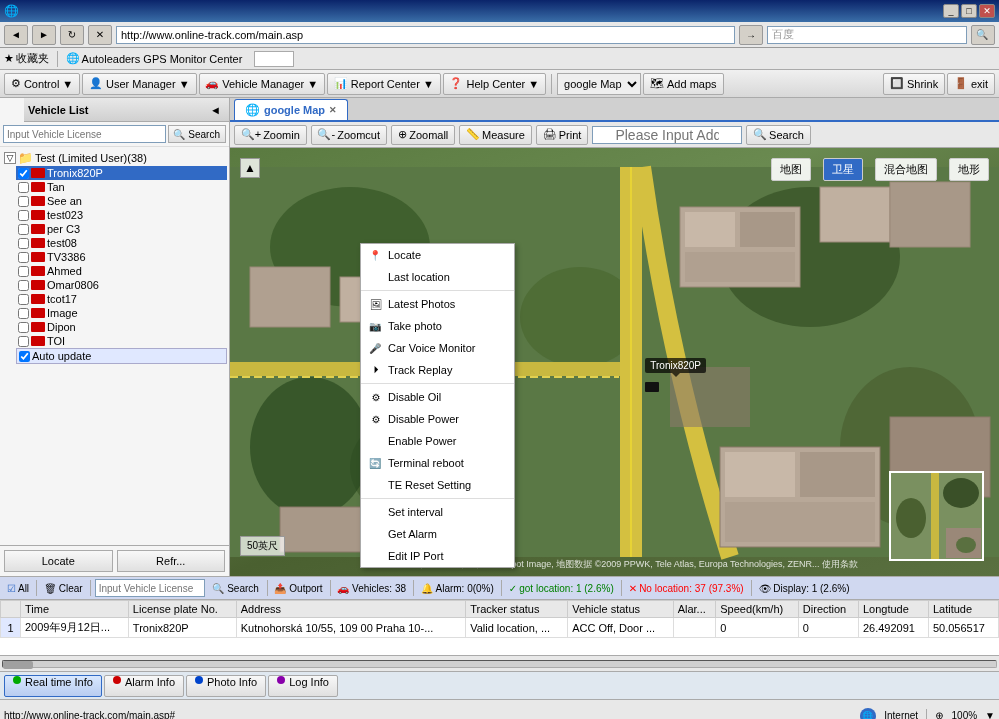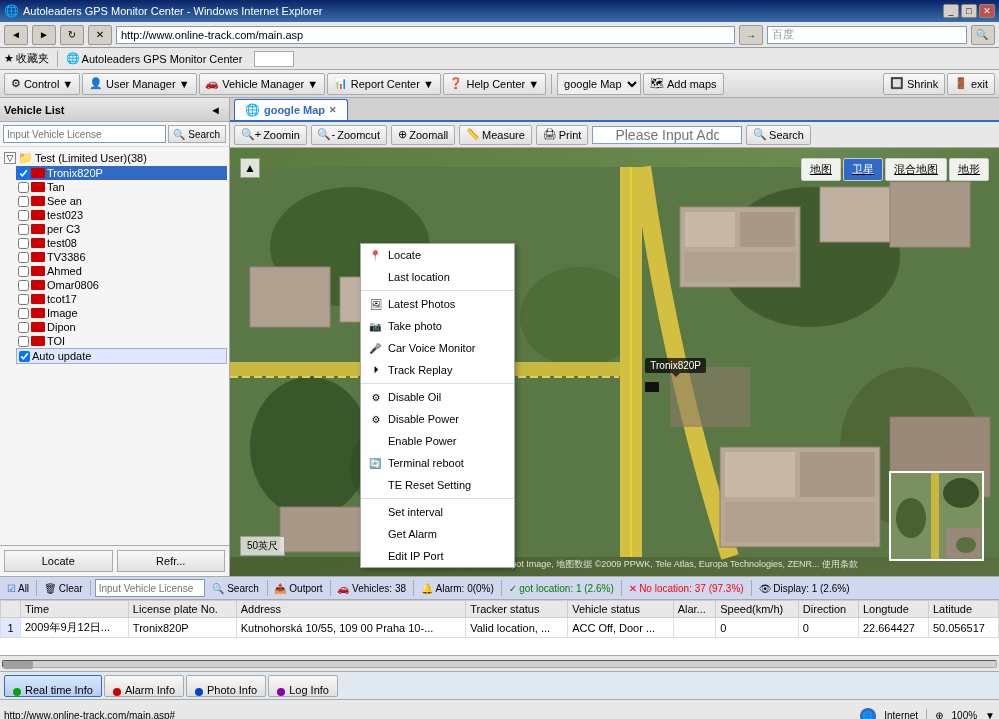--- a/index.html
+++ b/index.html
@@ -53,21 +53,21 @@
     }
 
     
     .sidebar {
       width: 230px; background: #f5f5f5; border-right: 1px solid #aaa;
       display: flex; flex-direction: column; flex-shrink: 0;
     }
     .sidebar-header {
       height: 24px; background: linear-gradient(to bottom, #e8e8e8, #d0d0d0);
       display: flex; align-items: center; justify-content: space-between;
-      padding: 0 4px; border-bottom: 1px solid #aaa; font-weight: bold; font-size: 11px;
+      padding: 0 4px; border-bottom: 1px solid #aaa; font-weight: bold; font-size: 11px; margin-left: 24px;
     }
     .sidebar-search {
       display: flex; padding: 3px; gap: 2px; border-bottom: 1px solid #ddd;
     }
     .sidebar-search input {
       flex: 1; height: 18px; border: 1px solid #7f9db9; padding: 0 3px; font-size: 10px;
     }
     .search-btn {
       height: 18px; padding: 0 5px; background: linear-gradient(to bottom, #f8f8f8, #e0e0e0);
       border: 1px solid #aaa; cursor: pointer; font-size: 10px; display: flex; align-items: center; gap: 2px;
@@ -120,21 +120,21 @@
     }
 
     
     .map-image {
       position: relative; width: 100%; background: #6a8a5a;
       overflow: hidden;
     }
 
     
     .map-type-buttons {
-      position: absolute; top: 10px; right: 10px; display: flex; gap: 2px; text-decoration: underline;
+      position: absolute; top: 10px; right: 10px; display: flex; gap: 12px;
     }
     .map-type-btn {
       padding: 3px 8px; background: rgba(255,255,255,0.9); border: 1px solid #ccc;
       cursor: pointer; font-size: 11px; border-radius: 2px;
     }
     .map-type-btn.active { background: #316ac5; color: white; }
 
     
     .map-up-btn {
       position: absolute; top: 10px; left: 10px; width: 20px; height: 20px;
@@ -211,21 +211,21 @@
     .scroll-thumb { width: 30px; height: 8px; background: #a0a0a0; border-radius: 2px; }
 
     
     .bottom-tabs {
       height: 28px; background: #e0e8f0; display: flex; align-items: center;
       padding: 0 4px; gap: 2px; border-top: 1px solid #aaa;
     }
     .bottom-tab {
       height: 22px; padding: 0 8px; background: linear-gradient(to bottom, #f8f8f8, #e0e0e0);
       border: 1px solid #aaa; border-radius: 2px; cursor: pointer; font-size: 11px;
-      display: flex; align-items: flex-end; gap: 4px;
+      display: flex; align-items: flex-start; gap: 4px;
     }
     .bottom-tab.active { background: linear-gradient(to bottom, #d8e8ff, #b8ccf0); border-color: #316ac5; }
     .tab-dot { width: 8px; height: 8px; border-radius: 50%; }
     .tab-dot-green { background: #00aa00; }
     .tab-dot-red { background: #cc0000; }
     .tab-dot-blue { background: #0044cc; }
     .tab-dot-purple { background: #8800aa; }
 
     
     .browser-status {
@@ -246,21 +246,20 @@
         linear-gradient(160deg, #5a7a40 0%, #6a8a50 30%, #4a6030 60%, #5a7040 100%);
       position: relative;
     }
   </style>
 </head>
 <body>
 
 <div class="title-bar">
   <div class="title-bar-left">
     <span style="font-size:12px;">🌐</span>
-    <span>Autoleaders GPS Monitor Center - Windows Internet Explorer</span>
   </div>
   <div class="title-bar-controls">
     <div class="title-btn min">_</div>
     <div class="title-btn max">□</div>
     <div class="title-btn close">✕</div>
   </div>
 </div>
 
 <div class="address-bar">
   <div class="nav-btn">◄</div>
@@ -706,21 +705,21 @@
       <tr>
         <td class="row-num">1</td>
         <td>2009年9月12日...</td>
         <td>Tronix820P</td>
         <td style="max-width:200px; overflow:hidden;">Kutnohorská 10/55, 109 00 Praha 10-...</td>
         <td>Valid location, ...</td>
         <td>ACC Off, Door ...</td>
         <td></td>
         <td>0</td>
         <td>0</td>
-        <td>22.664427</td>
+        <td>26.492091</td>
         <td>50.056517</td>
       </tr>
     </tbody>
   </table>
 </div>
 
 <div class="h-scroll">
   <div class="scroll-track">
     <div class="scroll-thumb"></div>
   </div>

